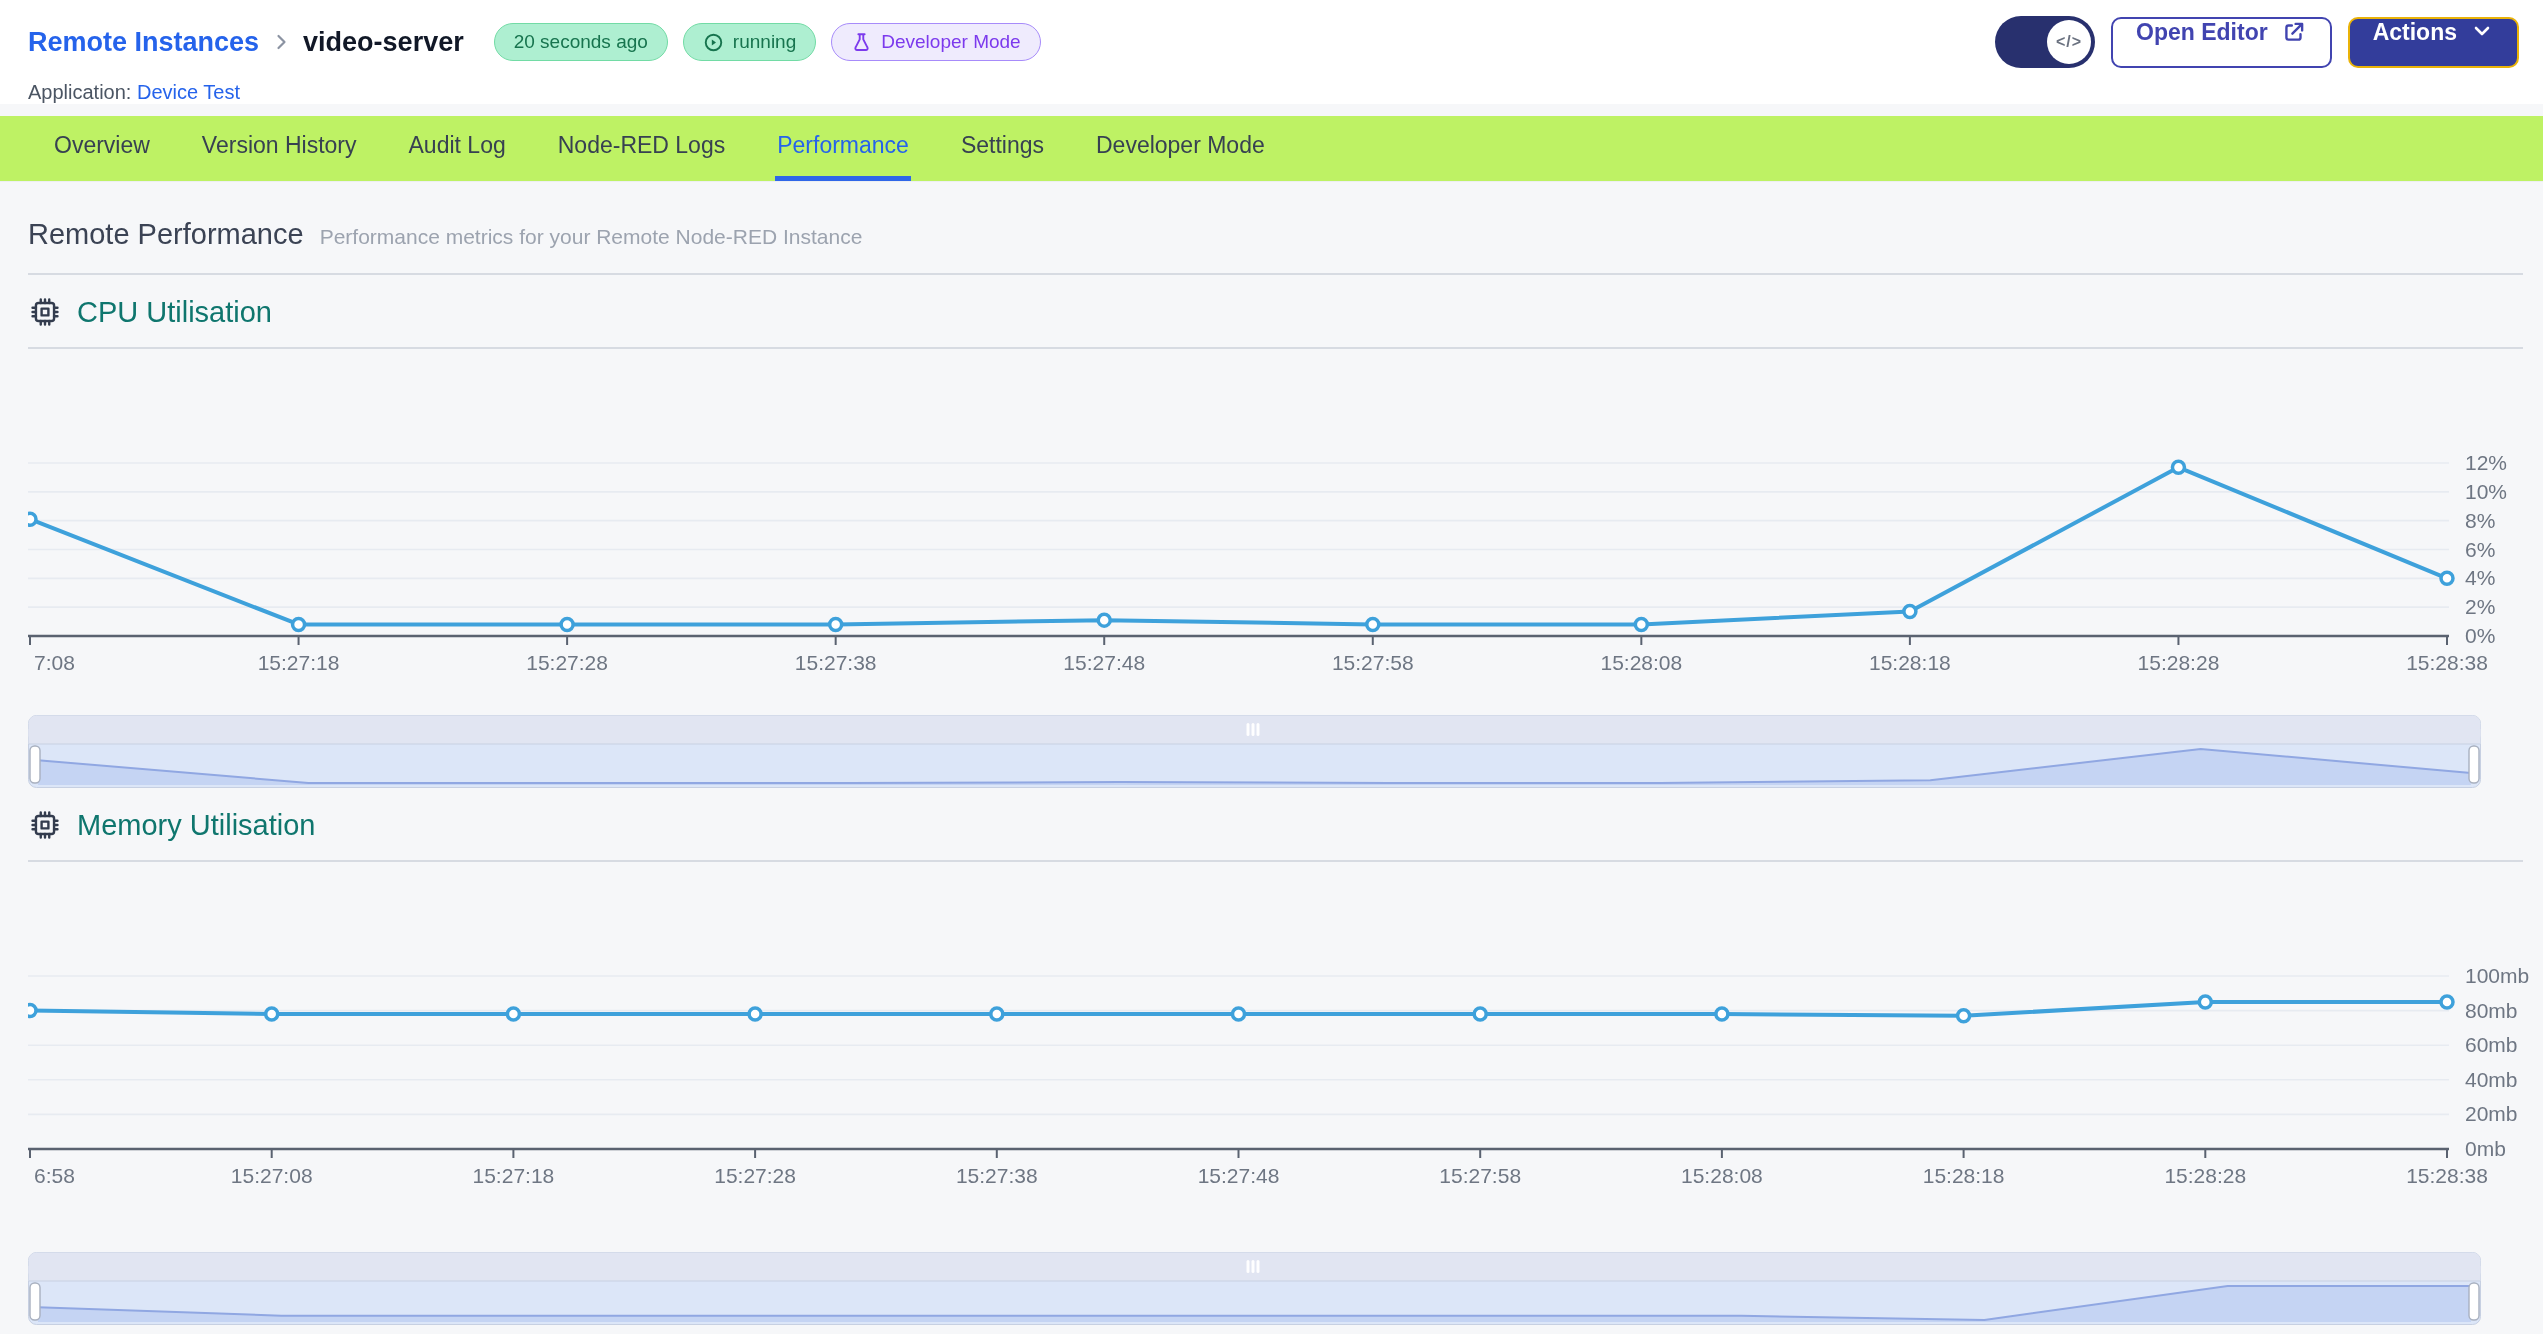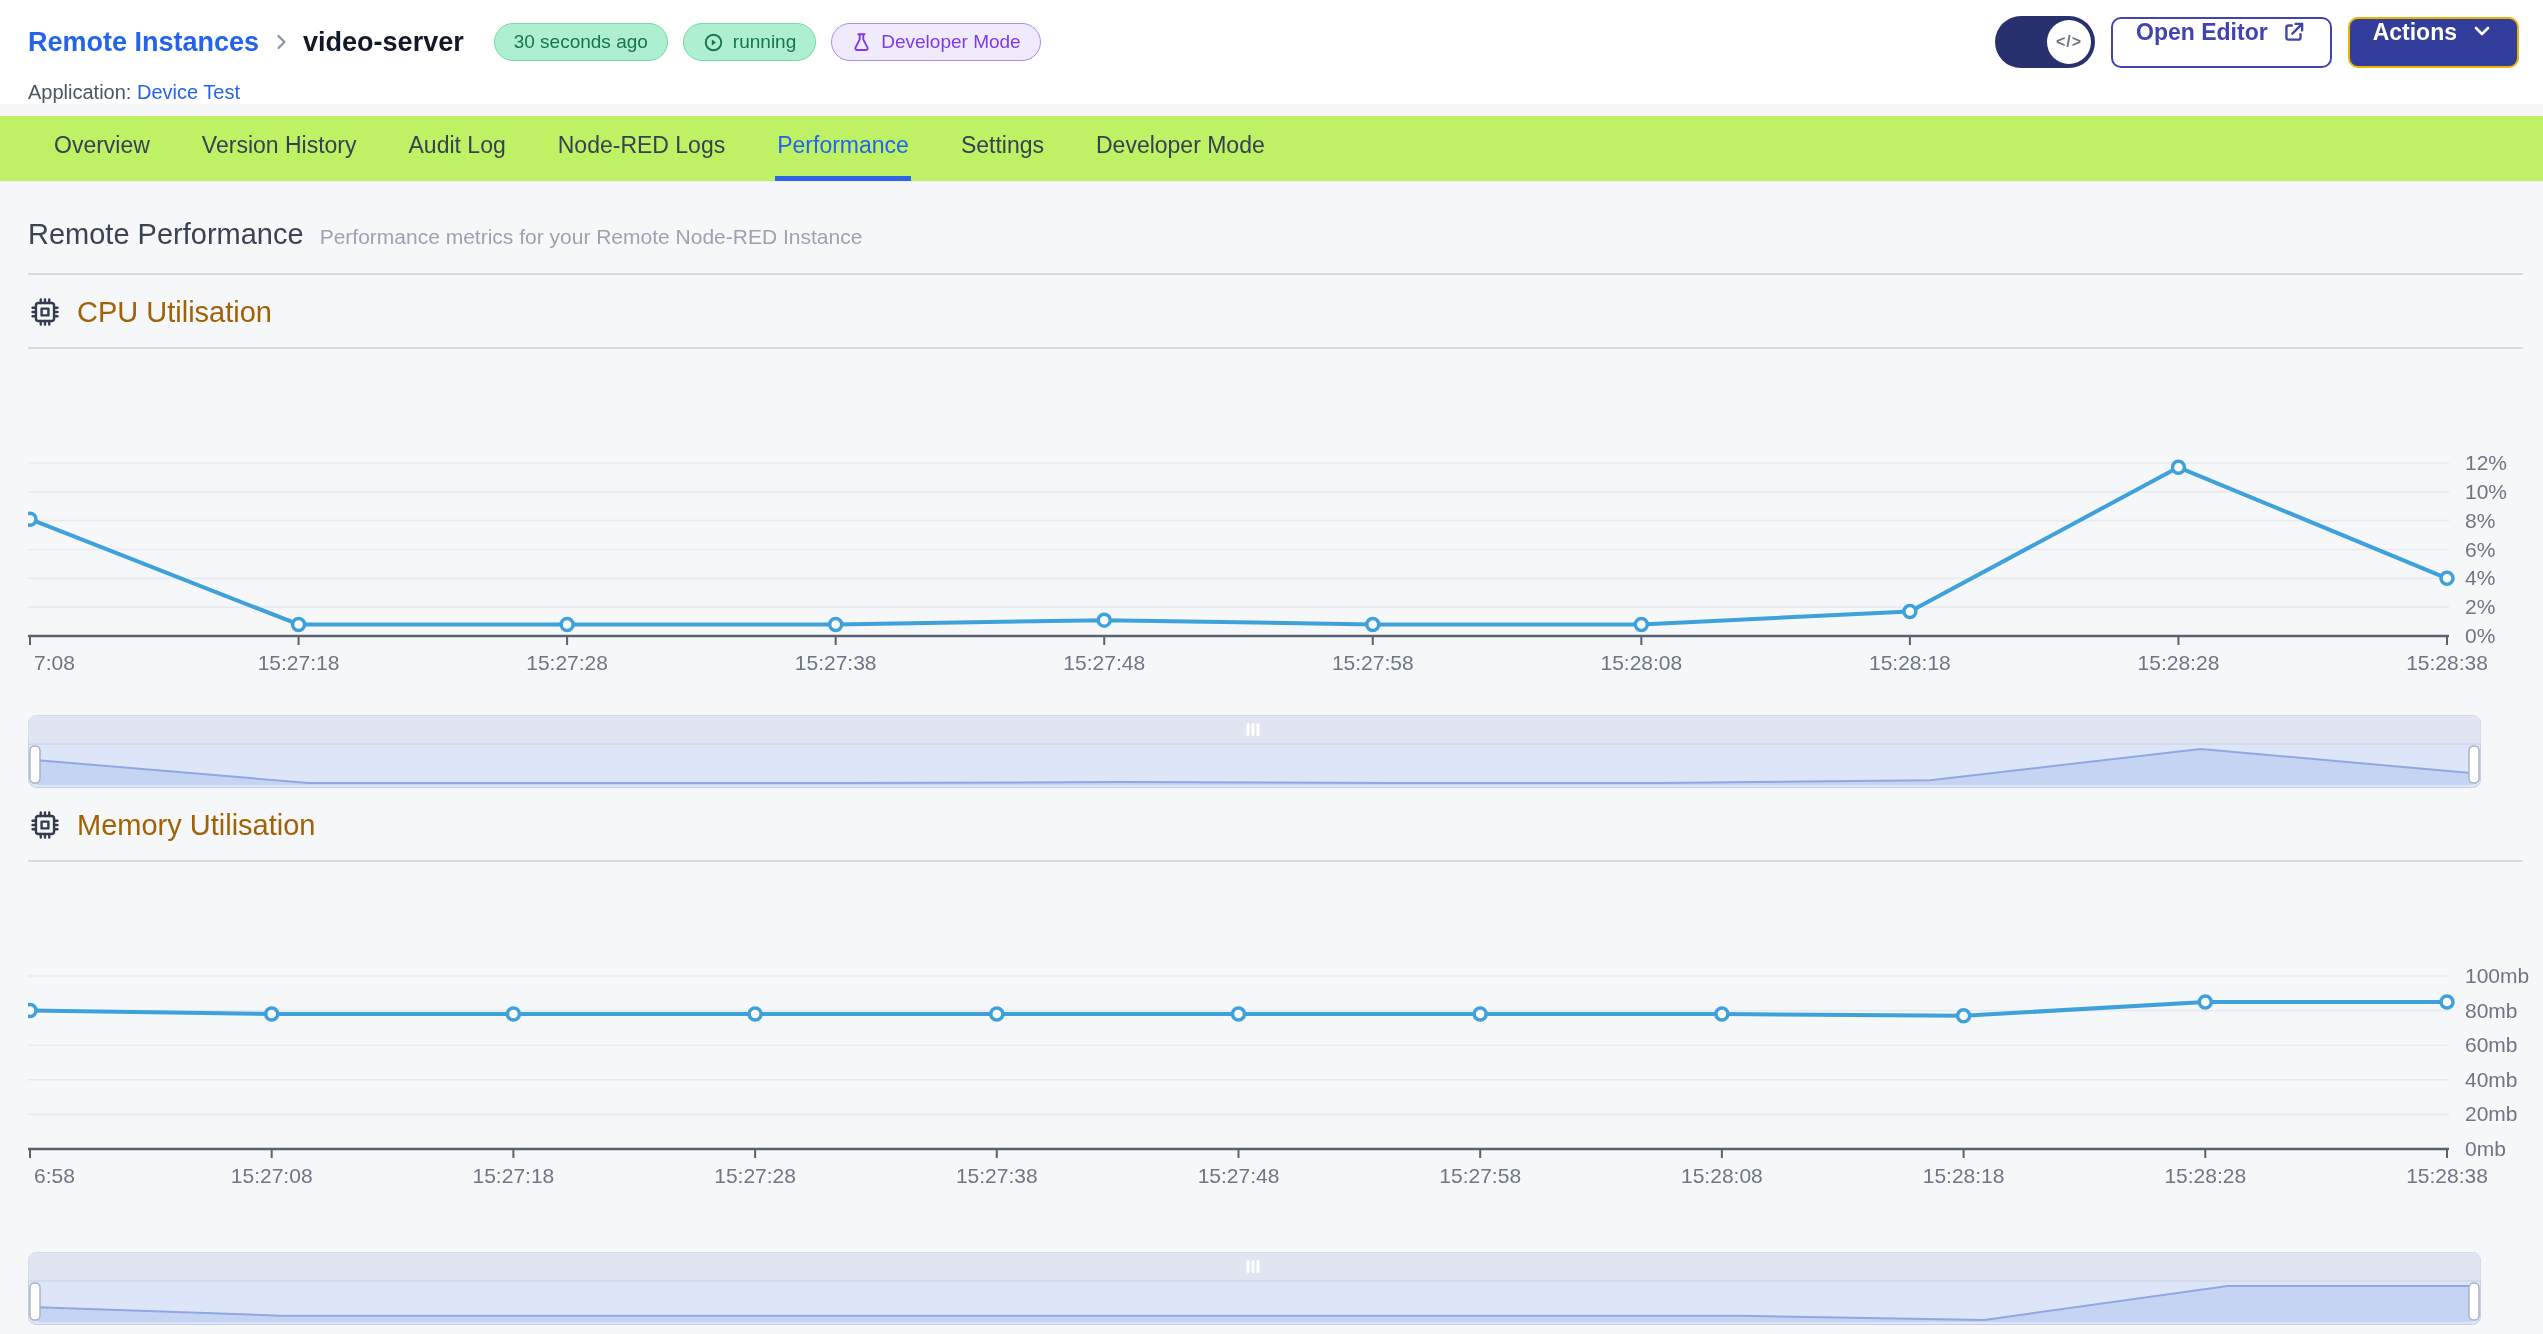--- a/index.html
+++ b/index.html
@@ -36,21 +36,21 @@
     padding: 16px 2px 17px; cursor: pointer; border-bottom: 5px solid transparent; }
   .tab.active { color: #2563EB; border-bottom-color: #2F66E8; }
 
   
   .content { padding: 36px 20px 0 28px; }
   .page-title-row { display: flex; align-items: baseline; gap: 16px; margin-bottom: 22px; }
   .page-title { font-size: 29px; font-weight: 400; color: #3B4354; }
   .page-subtitle { font-size: 21px; color: #9CA3AF; }
   .divider { border: none; border-top: 2px solid #D7DBE2; }
   .section-title { display: flex; align-items: center; gap: 15px; font-size: 29px;
-    color: #a16207; margin: 20px 0 18px; }
+    color: #0f766e; margin: 20px 0 18px; }
   .section-title svg { color: #333C4E; }
   .chart-svg { display: block; margin-top: 84px; }
   .chart-svg text { font-family: "Liberation Sans", sans-serif; }
   .brush-svg { display: block; margin-top: 42px; cursor: grab; }
   .brush-svg.second { margin-top: 66px; }
 </style>
 </head>
 <body>
 
 <div class="header">
@@ -58,21 +58,21 @@
     <a class="crumb-parent">Remote Instances</a>
     <span class="crumb-sep">
       <svg width="24" height="24" viewBox="0 0 24 24" fill="none" stroke="#8B93A2" stroke-width="2.2" stroke-linecap="round" stroke-linejoin="round">
           <path d="M9.5 6l6 6-6 6"></path>
         </svg>
     </span>
     <span class="crumb-current">video-server</span>
 
     <div class="badges">
       <span class="badge green">
-        <span>30 seconds ago</span>
+        <span>20 seconds ago</span>
       </span>
       <span class="badge green">
         <svg width="21" height="21" viewBox="0 0 20 20" fill="none" stroke="#17744E" stroke-width="1.8">
             <circle cx="10" cy="10" r="7.4"></circle>
             <path d="M8.4 7.2l4 2.8-4 2.8z" fill="#17744E" stroke="none"></path>
           </svg>
         <span>running</span>
       </span>
       <span class="badge purple">
         <svg width="21" height="21" viewBox="0 0 20 20" fill="none" stroke="#7C3AED" stroke-width="1.8" stroke-linecap="round" stroke-linejoin="round">

